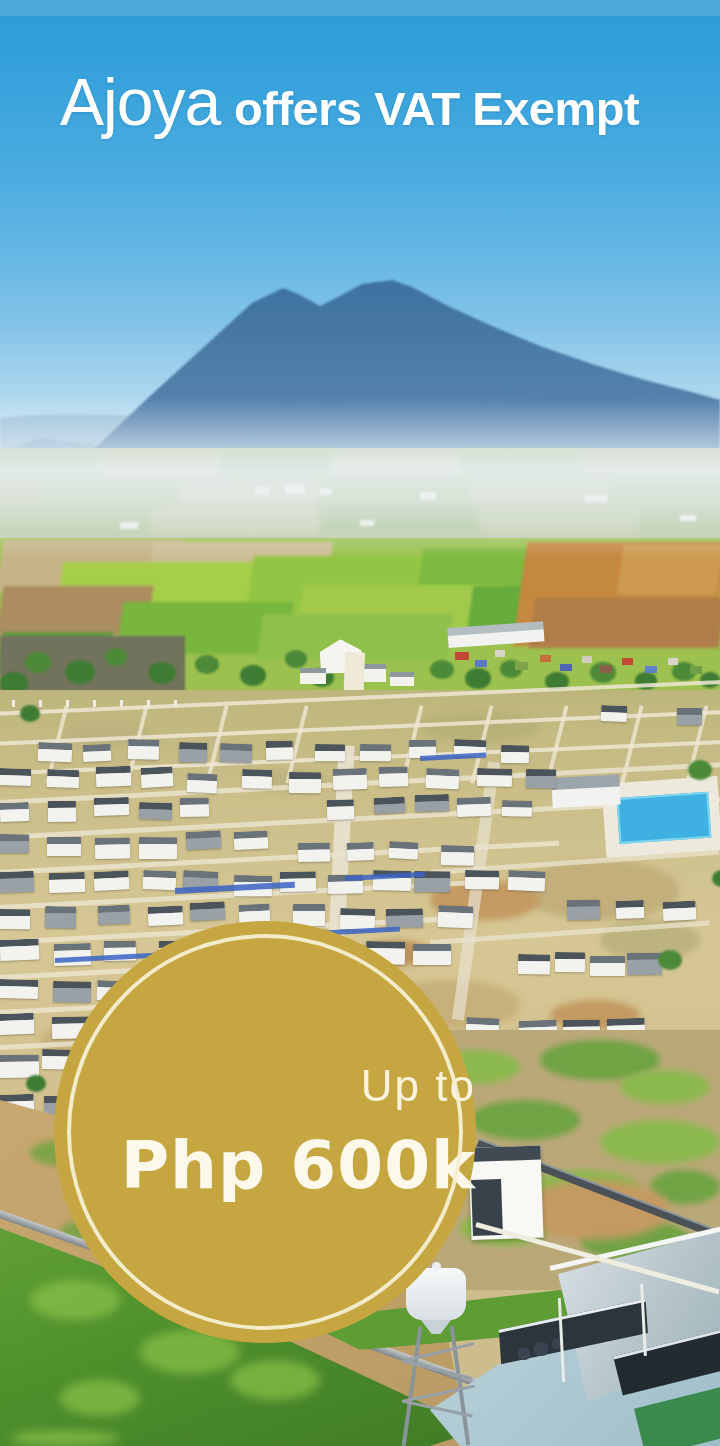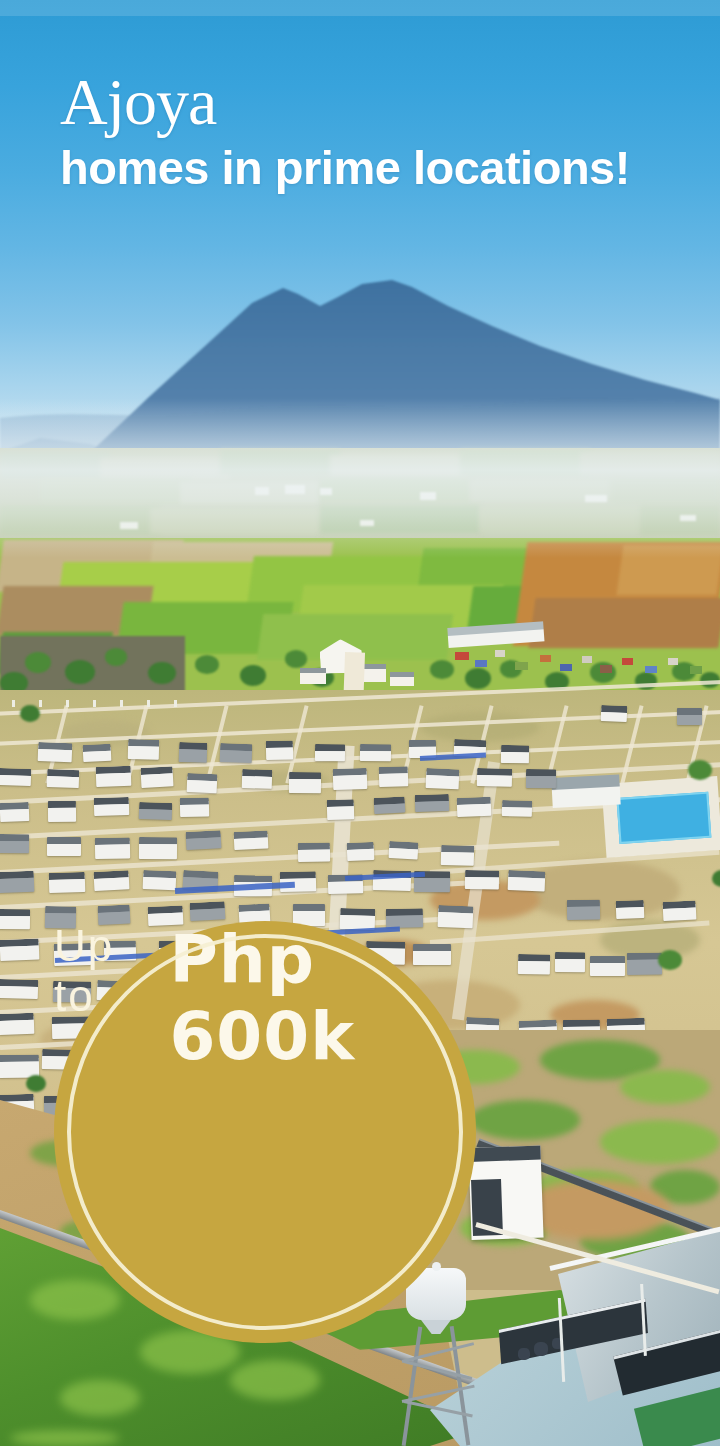--- a/index.html
+++ b/index.html
@@ -24,35 +24,35 @@
 
   
   .devzone{left:0;top:690px;width:720px;height:560px;
     background:linear-gradient(180deg,#BDB67C 0%,#CBBE89 18%,#D6C794 45%,#D2C18E 75%,#CDBB86 100%);}
 
   
   .fg{left:0;top:1030px;width:720px;height:416px;}
 
   
   .badge{left:54px;top:921px;width:422px;height:422px;border-radius:50%;
-    background:#C6A640;z-index:40;display:flex;flex-direction:row;
-    align-items:flex-start;justify-content:center;gap:16px;}
+    background:#C6A640;z-index:40;display:flex;flex-direction:column;
+    align-items:flex-end;justify-content:center;gap:16px;}
   .badge::before{content:"";position:absolute;inset:13px;border-radius:50%;
     border:4px solid rgba(246,239,211,.95);}
   .badge .b1{position:static;font-size:44px;letter-spacing:2px;color:#FAF4DF;font-weight:500;}
   .badge .b2{position:static;font-size:66px;font-weight:bold;letter-spacing:1px;color:#FCF8EA;
     font-family:"DejaVu Sans","Liberation Sans",sans-serif;}
   .badge .b3{position:static;font-size:39px;letter-spacing:4px;color:#FAF4DF;font-weight:400;}
 
   
   .headline{left:60px;top:64px;z-index:50;color:#fff;
     text-shadow:0 1px 3px rgba(0,60,110,.18);white-space:nowrap;}
   .headline .l1{position:static;display:flex;align-items:baseline;gap:14px;}
   .brand{position:static;font-size:66px;font-weight:400;letter-spacing:-1px;
-    font-family:Liberation Serif, serif;}
+    font-family:Liberation Sans, sans-serif;}
   .h-rest,.l2{position:static;font-size:47px;font-weight:bold;letter-spacing:-0.5px;}
   .l2{display:block;margin-top:0px;}
 </style>
 </head>
 <body>
 
 <div class="frame">
 
   <div class="sky"></div>
 
@@ -376,17 +376,17 @@
     </div>
 
   <div class="badge" style="background: rgb(198, 166, 64);">
     <div class="b1">Up to</div>
     <div class="b2">Php 600k</div>
   </div>
 
   <div class="headline">
     <div class="l1">
       <span class="brand">Ajoya</span>
-    </div>
-    <span class="l2">homes in prime locations!</span>
+      <span class="h-rest">offers VAT Exempt</span>
+    </div>
   </div>
 
 </div>
 
 </body></html>

